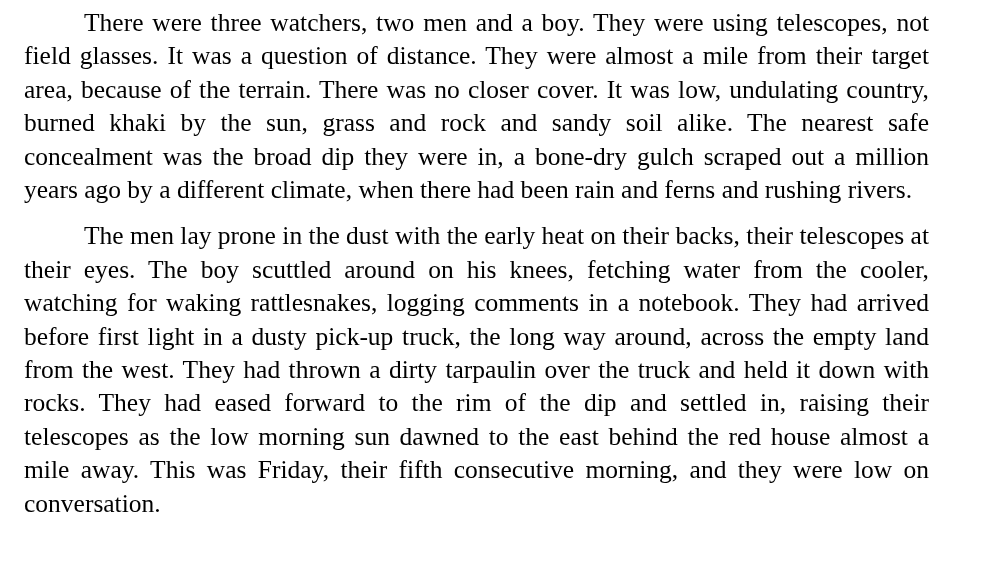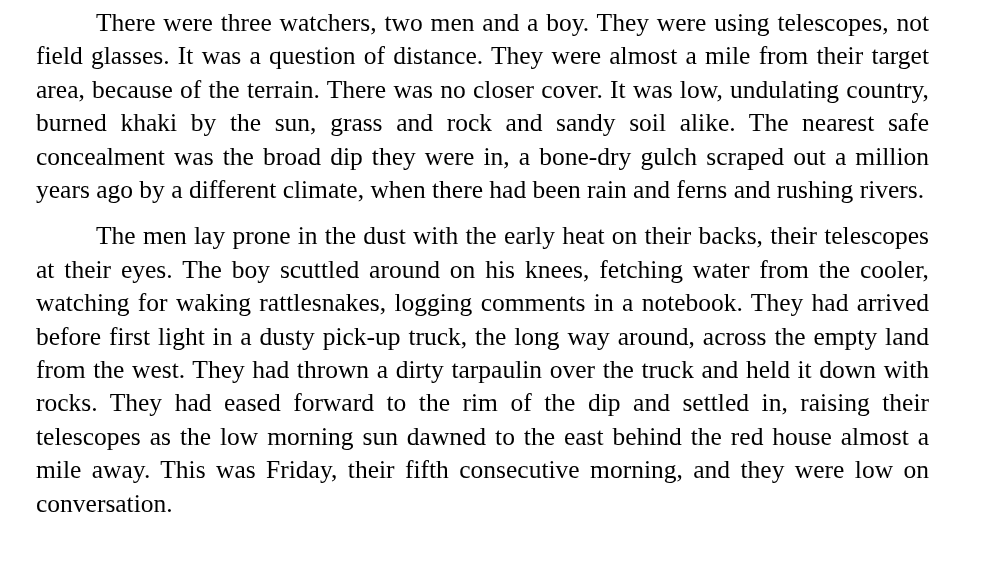--- a/index.html
+++ b/index.html
@@ -15,21 +15,21 @@
     color: #000000;
   }
   .page {
     box-sizing: border-box;
     width: 999px;
     height: 561px;
     padding: 6px 70px 0 24px;
     background: #ffffff;
   }
   .para {
-    margin: 0 0 0 12px;
+    margin: 0 0 0 0;
     text-align: justify;
     text-justify: inter-word;
     font-size: 25.5px;
     line-height: 33.4px;
     text-indent: 60px;
     hyphens: none;
   }
   .para + .para {
     margin-top: 13px;
   }

